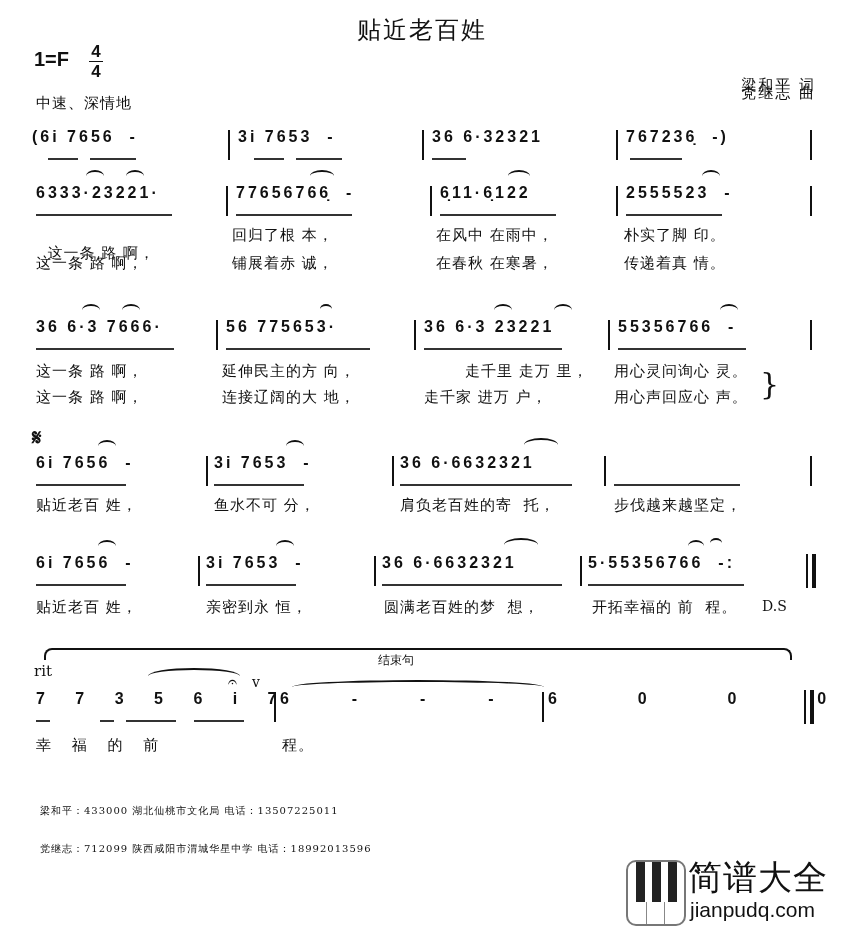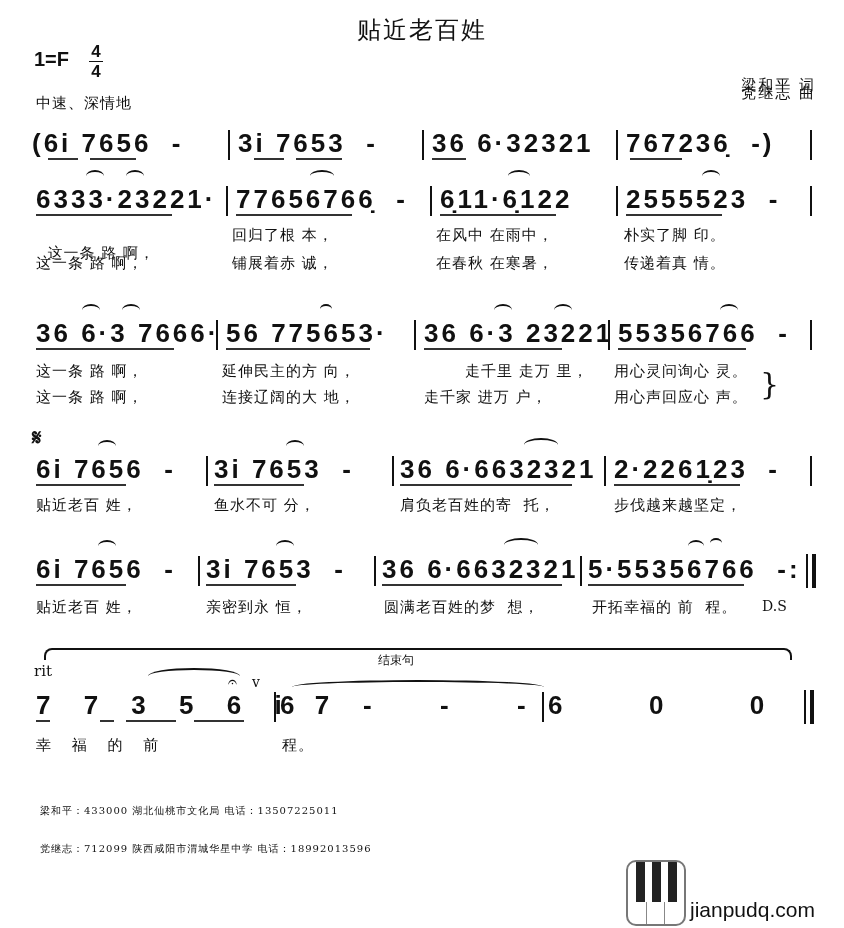--- a/index.html
+++ b/index.html
@@ -6,21 +6,21 @@
   body { width: 844px; height: 928px; position: relative; overflow: hidden; color: #111; font-family: "DejaVu Sans", sans-serif; }
   .abs { position: absolute; }
   .title { top: 14px; left: 0; width: 844px; text-align: center; font-family: "DejaVu Serif", serif; font-size: 24px; letter-spacing: 2px; }
   .key { top: 48px; left: 34px; font-family: "Liberation Sans", sans-serif; font-size: 20px; font-weight: bold; }
   .timesig { top: 42px; left: 88px; width: 16px; text-align: center; font-family: "Liberation Sans", sans-serif; font-weight: bold; font-size: 17px; line-height: 19px; }
   .timesig .line { display:block; border-top: 1.5px solid #111; width: 14px; margin: 0 auto; }
   .credit { right: 28px; font-family: "DejaVu Serif", serif; font-size: 15px; letter-spacing: 2px; }
   .tempo { top: 94px; left: 36px; font-family: "DejaVu Serif", serif; font-size: 15px; letter-spacing: 1px; }
 
   .row { position: absolute; left: 30px; width: 790px; height: 34px; }
-  .notes { position: absolute; top: 0; font-family: "Liberation Sans", sans-serif; font-weight: bold; font-size: 26px; letter-spacing: 3px; white-space: pre; }
+  .notes { position: absolute; top: 0; font-family: "Liberation Sans", sans-serif; font-weight: bold; font-size: 16px; letter-spacing: 3px; white-space: pre; }
   .barline { position: absolute; top: 2px; width: 2px; height: 30px; background: #111; }
   .dblbar { position: absolute; top: 0; width: 4px; height: 34px; border-left: 2px solid #111; border-right: 4px solid #111; }
   .ul { position: absolute; height: 2px; background: #333; }
   .lyric { position: absolute; font-family: "DejaVu Serif", serif; font-size: 15px; white-space: pre; letter-spacing: 1px; }
   .arc { position: absolute; border-top: 2px solid #111; border-radius: 50% 50% 0 0; }
   .segno { top: 424px; left: 32px; font-family: "DejaVu Serif", serif; font-size: 22px; font-weight: bold; }
   .bracket-label { font-family: "DejaVu Serif", serif; font-size: 12px; }
   .footer { left: 40px; font-family: "DejaVu Serif", serif; font-size: 10px; letter-spacing: 1px; }
   .logo { left: 626px; top: 858px; width: 212px; height: 66px; }
   .logo-keys { position: absolute; left: 0; top: 2px; width: 56px; height: 62px; border: 2px solid #777; border-radius: 10px; overflow: hidden; background: #fff; }
@@ -125,21 +125,20 @@
 <div class="row" style="top:454px;">
   <span class="arc" style="left:68px;top:-14px;width:18px;height:10px;"></span>
   <span class="arc" style="left:256px;top:-14px;width:18px;height:10px;"></span>
   <span class="arc" style="left:494px;top:-16px;width:34px;height:12px;"></span>
   <span class="notes" style="left:6px;">6i 7656  -</span>
   <span class="barline" style="left:176px;"></span>
   <span class="notes" style="left:184px;">3i 7653  -</span>
   <span class="barline" style="left:362px;"></span>
   <span class="notes" style="left:370px;">36 6·6632321</span>
   <span class="barline" style="left:574px;"></span>
-  <span class="notes" style="left:584px;">2·2261̣23  -</span>
   <span class="barline" style="left:780px;"></span>
   <span class="ul" style="left:6px;top:30px;width:90px;"></span>
   <span class="ul" style="left:184px;top:30px;width:90px;"></span>
   <span class="ul" style="left:370px;top:30px;width:172px;"></span>
   <span class="ul" style="left:584px;top:30px;width:126px;"></span>
 </div>
 <div class="lyric" style="top:496px;left:36px;">贴近老百 姓，</div>
 <div class="lyric" style="top:496px;left:214px;">鱼水不可 分，</div>
 <div class="lyric" style="top:496px;left:400px;">肩负老百姓的寄  托，</div>
 <div class="lyric" style="top:496px;left:614px;">步伐越来越坚定，</div>
@@ -196,14 +195,15 @@
 <div class="abs footer" style="top:842px;">党继志：712099 陕西咸阳市渭城华星中学   电话：18992013596</div>
 
 <div class="abs logo">
   <div class="logo-keys">
     <span class="bk" style="left:8px;"></span>
     <span class="bk" style="left:24px;"></span>
     <span class="bk" style="left:40px;"></span>
     <span class="ln" style="left:18px;"></span>
     <span class="ln" style="left:36px;"></span>
   </div>
+  <div class="logo-cn">简谱大全</div>
   <div class="logo-en">jianpudq.com</div>
 </div>
 
 </body></html>

